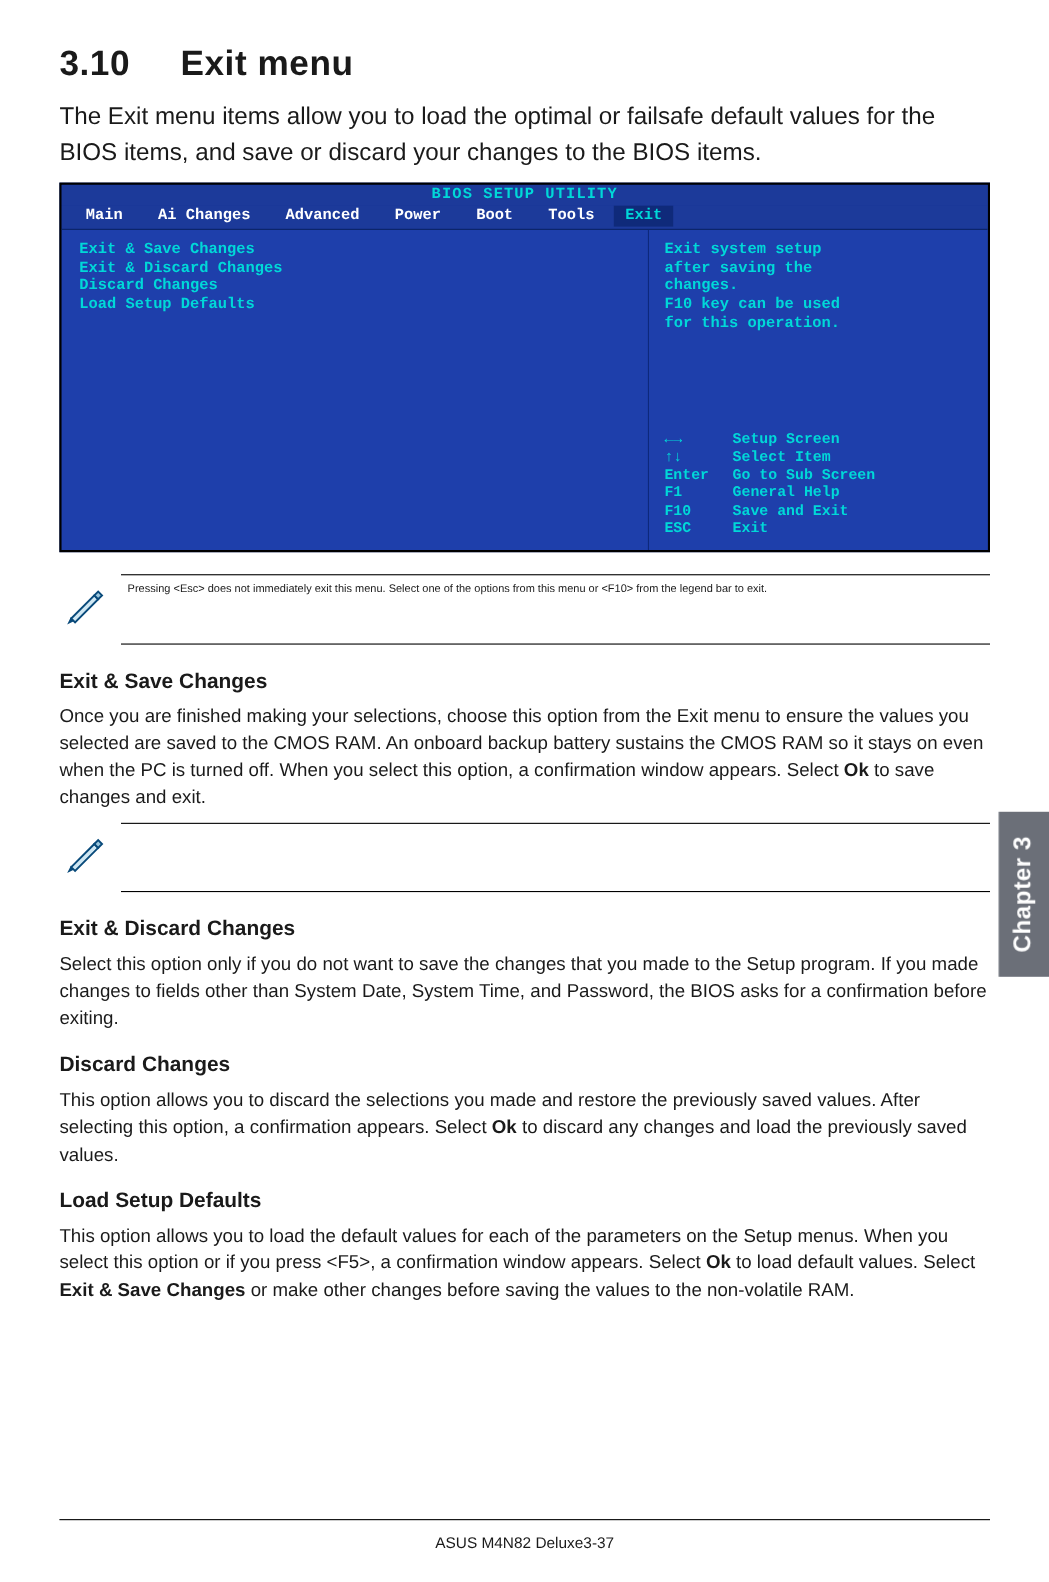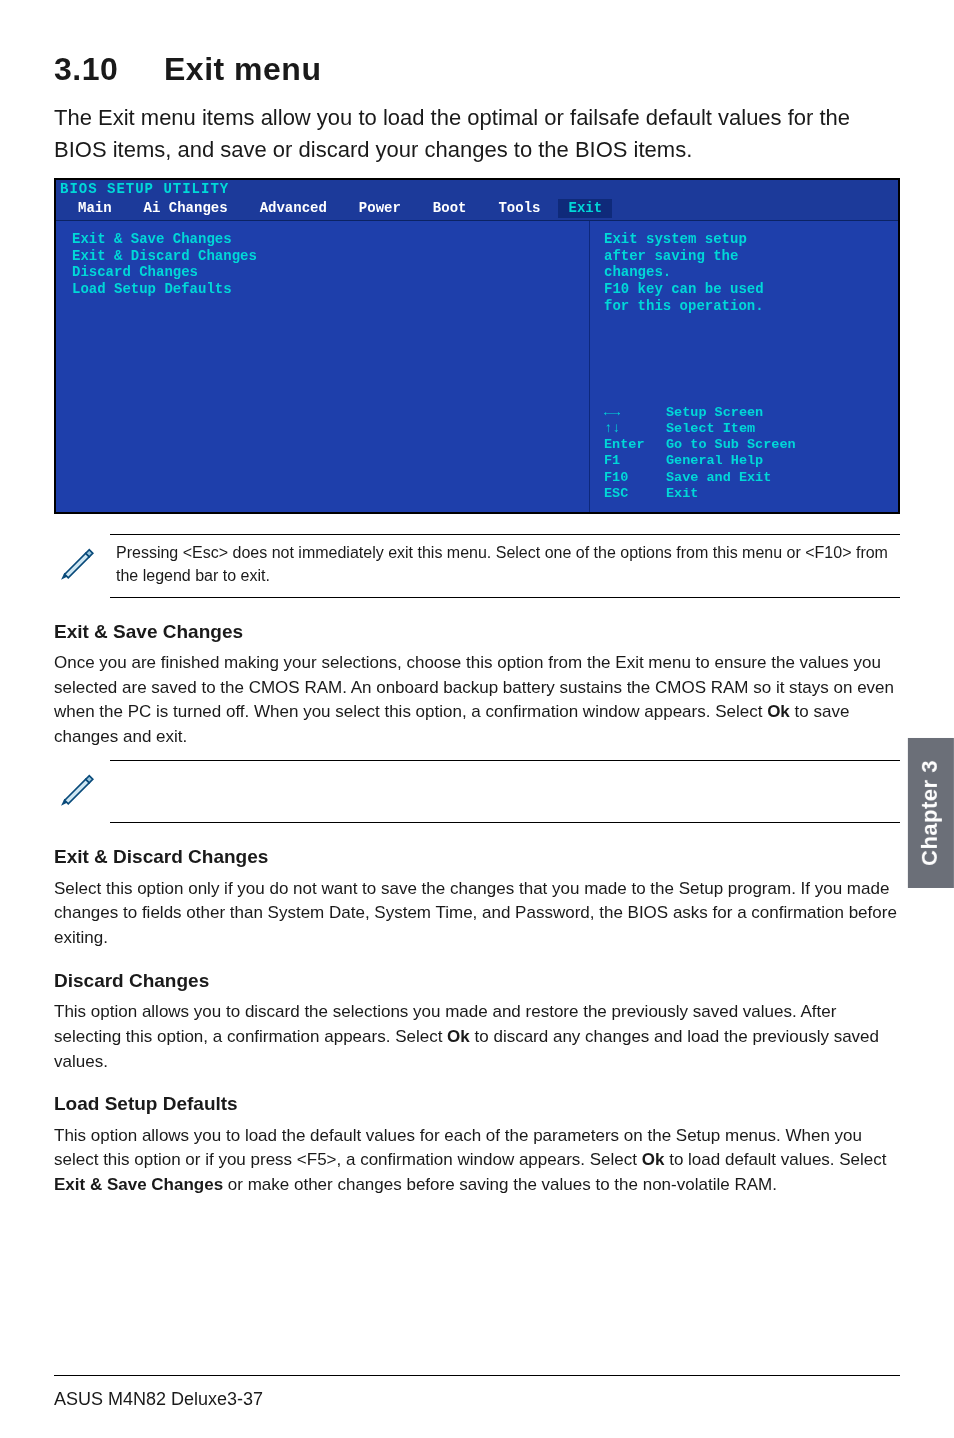--- a/index.html
+++ b/index.html
@@ -17,21 +17,21 @@
       margin: 0;
       padding: 0;
       background: var(--page-bg);
       font-family: Arial, "Helvetica Neue", Helvetica, sans-serif;
       font-size: 17px;
       line-height: 1.45;
       color: var(--text);
       width: 954px;
     }
     .page {
-      padding: 46px 54px 52px 54px;
+      padding: 34px 54px 52px 54px;
       box-sizing: border-box;
       position: relative;
       min-height: 1438px;
       border-radius: 24px;
     }
     h1 {
       font-size: 32px;
       font-weight: bold;
       letter-spacing: 0.5px;
       margin: 0 0 10px 0;
@@ -51,20 +51,21 @@
       font-weight: bold;
       line-height: 1.2;
       background: var(--bios-blue);
       color: var(--bios-white);
       margin-bottom: 20px;
       overflow: hidden;
     }
     .bios-title-bar {
       background: var(--bios-blue);
       color: var(--bios-teal);
+      text-align: center;
       padding: 1px 4px 1px 4px;
       letter-spacing: 1px;
     }
     .bios-tabs {
       display: flex;
       flex-wrap: nowrap;
       background: var(--bios-blue);
       padding: 0 6px 2px 6px;
       color: var(--bios-white);
       align-items: flex-start;
@@ -140,21 +141,21 @@
     }
     .note .note-icon {
       flex: 0 0 auto;
       margin-left: -56px;
     }
     .note .note-icon svg {
       width: 42px;
       height: 42px;
     }
     .note .note-text {
-      font-size: 16px;
+      font-size: 10px;
     }
     h2 {
       font-size: 19px;
       font-weight: bold;
       margin: 16px 0 6px 0;
     }
     p.body {
       margin: 0 0 10px 0;
     }
     .bold {
@@ -174,23 +175,23 @@
       font-weight: bold;
       letter-spacing: 0.5px;
     }
     .footer-row {
       position: absolute;
       bottom: 26px;
       left: 54px;
       right: 54px;
       border-top: 1px solid #000;
       padding-top: 10px;
-      font-size: 18px;
-      display: flex;
-      justify-content: flex-start;
+      font-size: 14px;
+      display: flex;
+      justify-content: center;
     }
   </style>
 </head>
 <body>
 
 <div class="page">
 
   <h1>
     <span class="sec-num">3.10</span><span>Exit menu</span>
   </h1>

